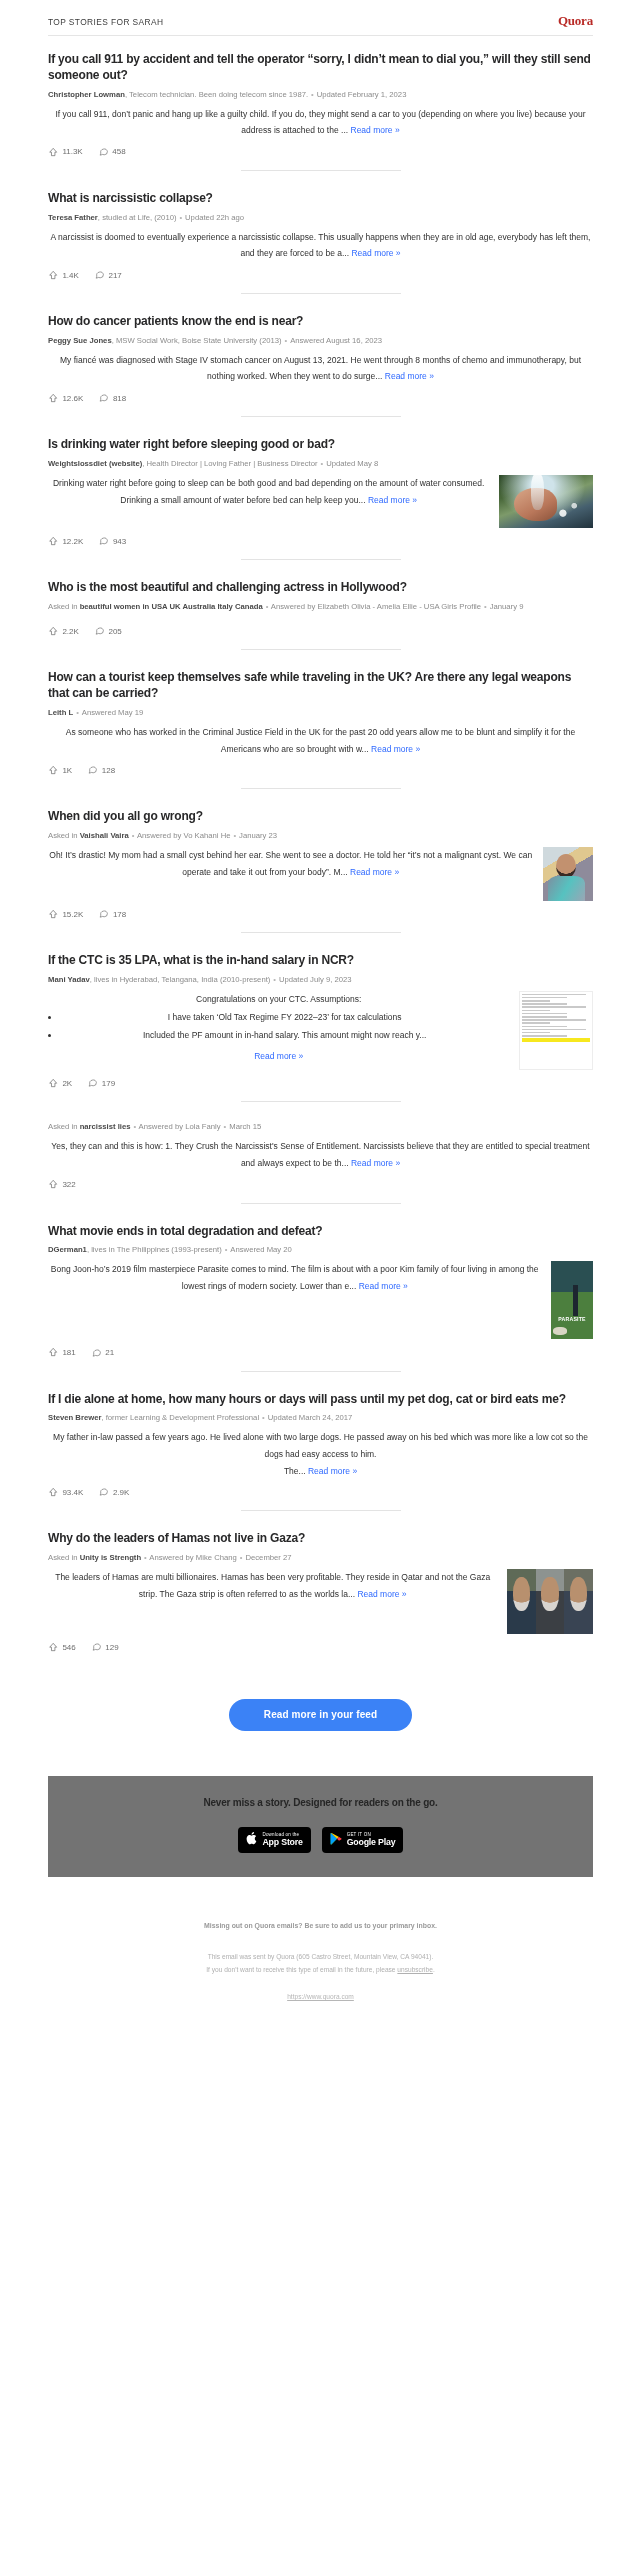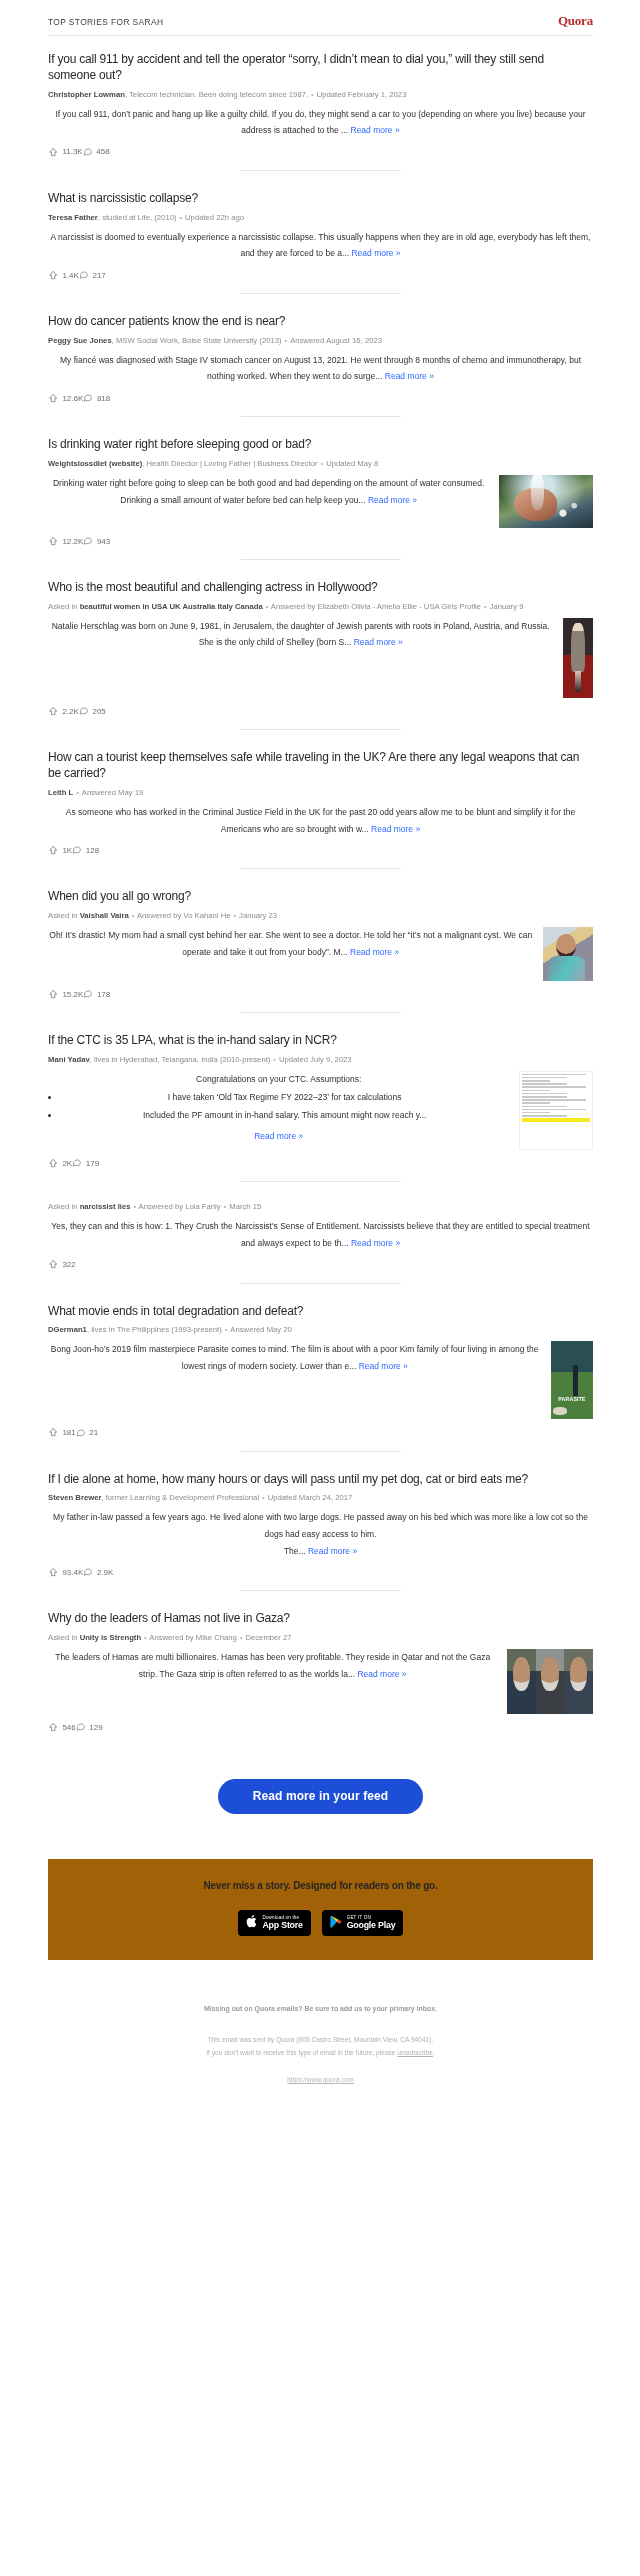--- a/index.html
+++ b/index.html
@@ -37,21 +37,21 @@
     font-weight: 700;
     color: #b92b27;
     letter-spacing: -0.2px;
   }
 
   
   .story { padding: 14.4px 0 4.8px 0; }
   .story-title {
     font-size: 12px;
     line-height: 1.34;
-    font-weight: 400;
+    font-weight: 700;
     color: #282829;
     letter-spacing: -0.2px;
     margin-bottom: 5.6px;
   }
   .byline {
     font-size: 7.7px;
     line-height: 1.5;
     color: #8c8c8c;
     margin-bottom: 5.6px;
   }
@@ -143,45 +143,45 @@
   }
   .leader::before {
     content:""; position:absolute; left:20%; top:12%; width:60%; height:52%;
     background: radial-gradient(circle at 50% 36%, #b8906e 0 56%, #d8d4cf 58% 100%);
     border-radius: 46%;
   }
   .leader.l2 { background: linear-gradient(180deg,#8d9390 0 34%, #3b3f44 34% 100%); }
   .leader.l3 { background: linear-gradient(180deg,#6b6f63 0 34%, #394453 34% 100%); }
 
   
-  .stats { display: flex; align-items: center; padding: 8px 0 1.6px 0; }
+  .stats { display: flex; align-items: center; gap: 16px; padding: 8px 0 1.6px 0; }
   .stat { display: flex; align-items: center; gap: 4px; color: #6d6d6d; font-size: 8px; }
   .stat svg { display: block; }
 
   
   .divider { width: 160px; height: 0.8px; background: #e3e3e3; margin: 11.2px auto 0 auto; }
 
   
   .cta-wrap { text-align: center; padding: 40px 0 45px 0; }
   .cta {
     display: inline-block;
-    background: #1d4ed8;
+    background: #3b82f6;
     color: #ffffff;
-    font-size: 12px;
+    font-size: 10px;
     font-weight: 700;
     padding: 10.4px 35px;
     border-radius: 32px;
     border: none;
     cursor: pointer;
     letter-spacing: 0.1px;
   }
 
   
   .promo {
-    background: #a16207;
+    background: #737373;
     text-align: center;
     padding: 21px 0 24px 0;
   }
   .promo-title {
     font-size: 10px;
     font-weight: 700;
     color: #262626;
     letter-spacing: -0.2px;
     margin-bottom: 19px;
   }
@@ -331,26 +331,20 @@
                 </svg>
               </span>
               <span>943</span>
             </div>
           </div>
           <div class="divider"></div>
         </div>
         <div class="story">
           <div class="story-title">Who is the most beautiful and challenging actress in Hollywood?</div>
           <div class="byline"><span>Asked in </span><b>beautiful women in USA UK Australia Italy Canada</b><span class="sep"> •</span><span> Answered by </span><span>Elizabeth Olivia - Amelia Ellie - USA Girls Profile</span><span class="sep"> • </span><span>January 9</span></div>
-          <div class="body-row">
-            <div class="body-col">
-              <div class="excerpt">Natalie Herschlag was born on June 9, 1981, in Jerusalem, the daughter of Jewish parents with roots in Poland, Austria, and Russia. She is the only child of Shelley (born S... <a class="readmore" href="#">Read more »</a></div>
-            </div>
-            <div class="thumb thumb-actress"></div>
-          </div>
           <div class="stats">
             <div class="stat">
               <span>
                 <svg width="10.4" height="10.4" viewBox="0 0 24 24" fill="none" stroke="#6d6d6d" stroke-width="1.7" stroke-linejoin="round">
                   <path d="M12 3 4 12h4v8h8v-8h4z"></path>
                 </svg>
               </span>
               <span>2.2K</span>
             </div>
             <div class="stat">

